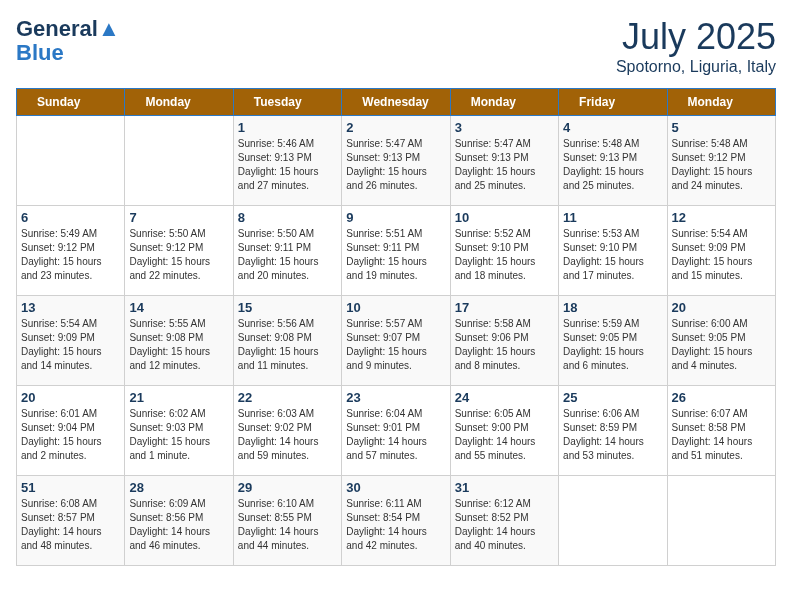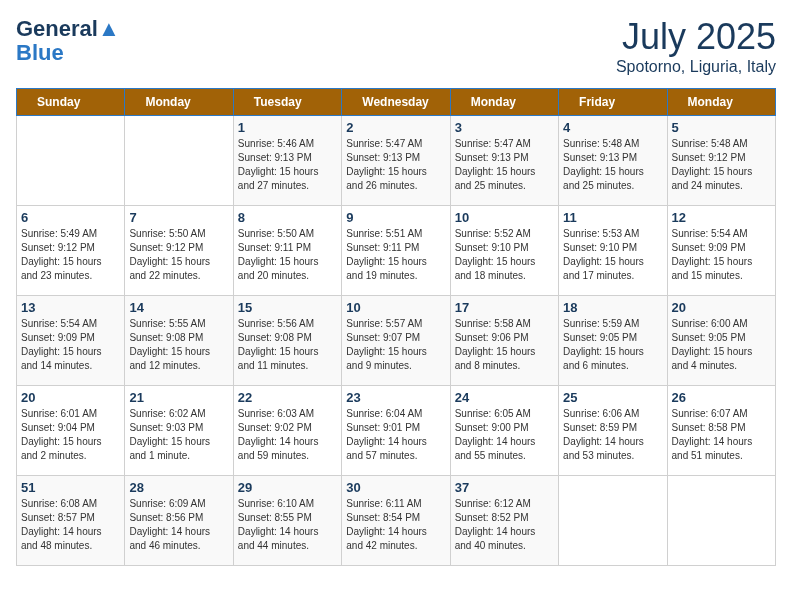--- a/index.html
+++ b/index.html
@@ -234,20 +234,20 @@
         </td>
         <td>
           <span class="day-num">29</span>
           <div class="day-info">Sunrise: 6:10 AM<br>Sunset: 8:55 PM<br>Daylight: 14 hours and 44 minutes.</div>
         </td>
         <td>
           <span class="day-num">30</span>
           <div class="day-info">Sunrise: 6:11 AM<br>Sunset: 8:54 PM<br>Daylight: 14 hours and 42 minutes.</div>
         </td>
         <td>
-          <span class="day-num">37</span>
+          <span class="day-num">31</span>
           <div class="day-info">Sunrise: 6:12 AM<br>Sunset: 8:52 PM<br>Daylight: 14 hours and 40 minutes.</div>
         </td>
         <td class="empty"></td>
         <td class="empty"></td>
       </tr>
     </tbody>
 </table>
 
 </body></html>

